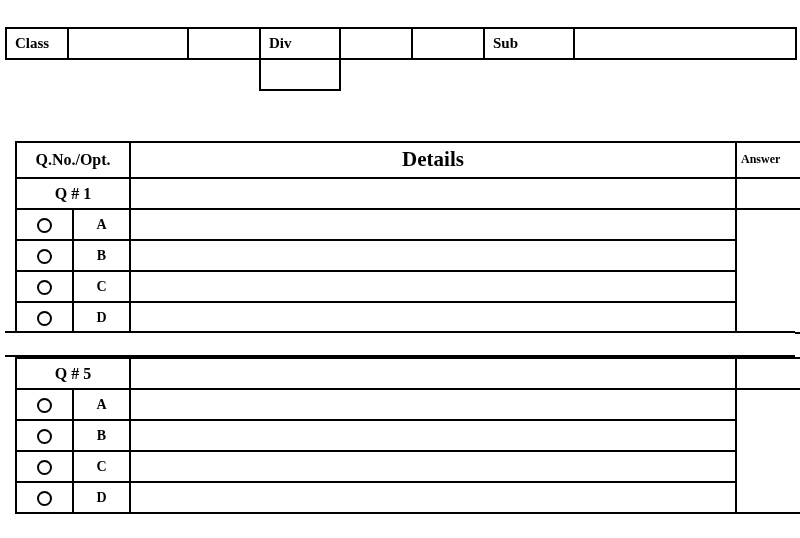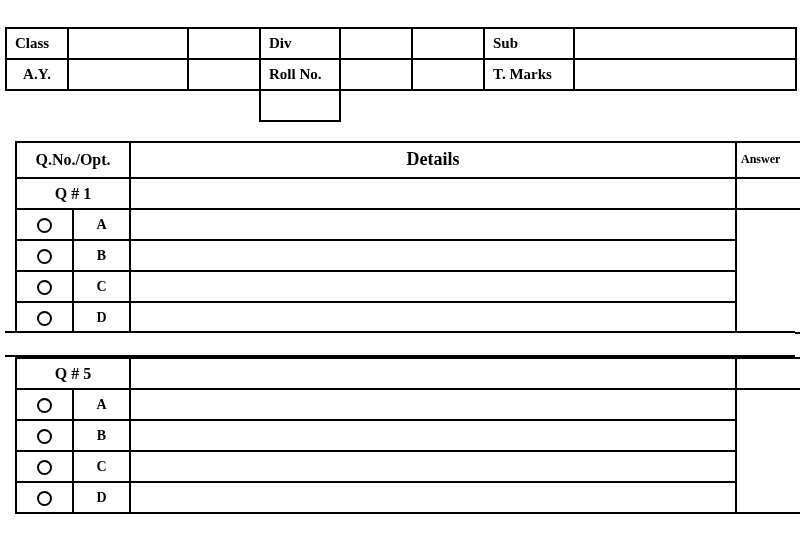--- a/index.html
+++ b/index.html
@@ -71,21 +71,21 @@
     left: 15px;
     width: 790px;
   }
   .q-table td {
     border: 2px solid #000;
     height: 29px;
     text-align: center;
   }
   .q-table td.hdr {
     height: 34px;
-    font-size: 18px;
+    font-size: 21px;
   }
   .q-table td.hdr-left {
     font-size: 16px;
   }
   .q-table td.answer-hdr {
     text-align: left;
     padding-left: 4px;
     font-size: 12px;
   }
   .q-table td.qnum {
@@ -141,30 +141,20 @@
         <td class="label">Class</td>
         <td class="value"></td>
         <td class="value"></td>
         <td class="label">Div</td>
         <td class="value"></td>
         <td class="value"></td>
         <td class="label">Sub</td>
         <td class="value"></td>
       </tr>
       <tr>
-        <td class="label ctr">A.Y.</td>
-        <td class="value"></td>
-        <td class="value"></td>
-        <td class="label">Roll No.</td>
-        <td class="value"></td>
-        <td class="value"></td>
-        <td class="label">T. Marks</td>
-        <td class="value"></td>
-      </tr>
-      <tr>
         <td class="blank"></td>
         <td class="blank"></td>
         <td class="blank"></td>
         <td class="value"></td>
         <td class="blank"></td>
         <td class="blank"></td>
         <td class="blank"></td>
         <td class="blank"></td>
       </tr>
     </tbody>

